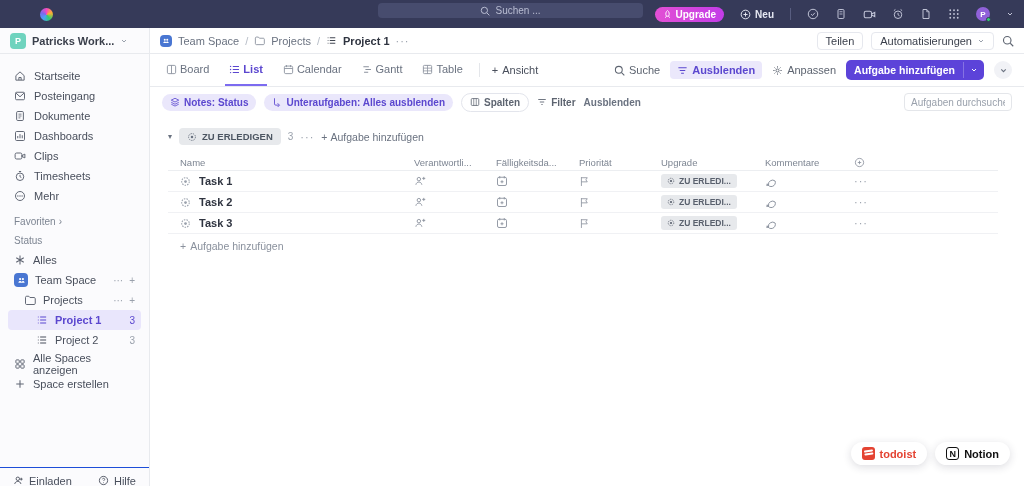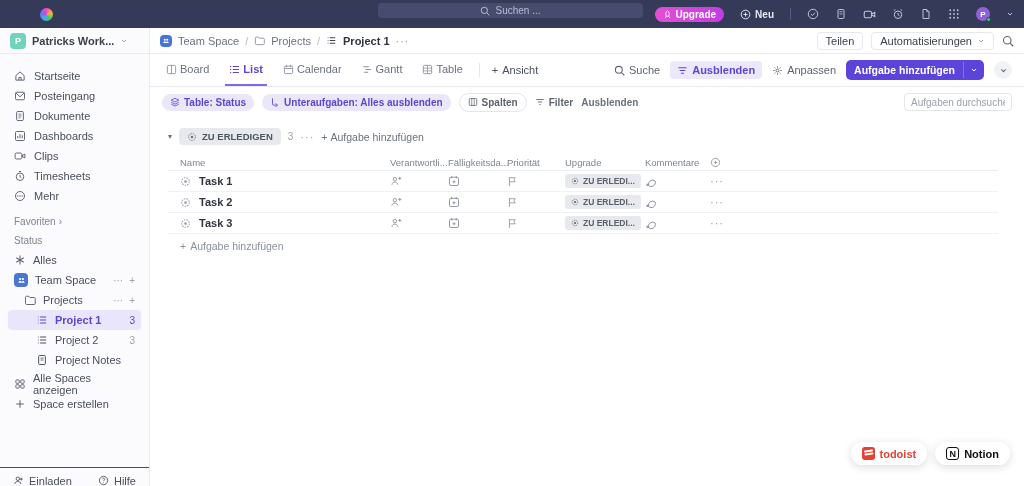--- a/index.html
+++ b/index.html
@@ -93,21 +93,21 @@
   .list-area { position:relative; flex:1; padding:14px 0 0 18px; }
   .group-header { display:flex; align-items:center; gap:7px; }
   .gh-caret { color:#6a7280; font-size:8px; cursor:pointer; }
   .status-pill { display:flex; align-items:flex-end; gap:5px; background:#e7e9ec; color:#4c5561; font-size:9.5px;
     font-weight:700; border-radius:4px; padding:3px 8px; cursor:pointer; }
   .gh-count { color:#9aa1ac; font-size:10px; }
   .gh-more { color:#9aa1ac; letter-spacing:1px; cursor:pointer; }
   .gh-add { display:flex; align-items:center; gap:3px; color:#6a7280; font-size:10.5px; cursor:pointer; }
 
   .ttable { margin-top:10px; width:830px; }
-  .trow { display:flex; align-items:center; height:21px; border-bottom:1px solid #f0f1f4; }
+  .trow { display:flex; align-items:center; height:21px; border-bottom:1px solid #f0f1f4;gap:24px; }
   .trow.thead { height:16px; border-bottom:1px solid #eceef1; color:#7d8592; font-size:9.5px; }
   .c-name { width:222px; display:flex; align-items:center; gap:8px; padding-left:12px; overflow:hidden; }
   .c-asgn { width:58px; } .c-date { width:59px; } .c-prio { width:58px; }
   .c-stat { width:80px; } .c-comm { width:65px; } .c-act { width:40px; }
   .cell-icon { color:#8a919d; cursor:pointer; display:flex; }
   .task-name { font-weight:600; color:#2f3440; cursor:pointer; }
   .row-status { display:inline-flex; align-items:center; gap:4px; background:#e7e9ec; color:#5a616e; font-size:8.5px;
     font-weight:700; border-radius:3px; padding:2px 6px; cursor:pointer; }
   .row-more { color:#9aa1ac; letter-spacing:1px; cursor:pointer; }
   .add-col { color:#8a919d; cursor:pointer; display:flex; }
@@ -350,29 +350,20 @@
             <svg width="12" height="12" viewBox="0 0 16 16">
               <path d="M5.5 4h8M5.5 8h8M5.5 12h8" stroke="currentColor" stroke-width="1.4"></path>
               <path d="M2.5 4h1M2.5 8h1M2.5 12h1" stroke="currentColor" stroke-width="1.4"></path>
             </svg>
           </span>
         <span>Project 2</span>
         <span class="right">
             <span>3</span>
           </span>
       </div>
-      <div class="tree-item indent2">
-        <span class="nicon">
-            <svg width="12" height="12" viewBox="0 0 16 16">
-              <rect x="3.5" y="2" width="9" height="12" rx="1.5" fill="none" stroke="currentColor" stroke-width="1.3"></rect>
-              <path d="M6 5.5h4M6 8h4" stroke="currentColor" stroke-width="1.1"></path>
-            </svg>
-          </span>
-        <span>Project Notes</span>
-      </div>
       <div class="tree-item" style="margin-top:4px">
         <span class="nicon">
             <svg width="12" height="12" viewBox="0 0 16 16">
               <g fill="none" stroke="#5f6572" stroke-width="1.3">
                 <rect x="2.5" y="2.5" width="4.5" height="4.5" rx="1"></rect>
                 <rect x="9" y="2.5" width="4.5" height="4.5" rx="1"></rect>
                 <rect x="2.5" y="9" width="4.5" height="4.5" rx="1"></rect>
                 <rect x="9" y="9" width="4.5" height="4.5" rx="1"></rect>
               </g>
             </svg>
@@ -541,21 +532,21 @@
         </div>
       </div>
     </div>
 
     <div class="toolbar-row">
       <div class="pill purple">
         <svg width="10" height="10" viewBox="0 0 16 16">
             <path d="M8 2l6 3-6 3-6-3z" fill="none" stroke="currentColor" stroke-width="1.3"></path>
             <path d="M2 8.5l6 3 6-3M2 11.5l6 3 6-3" fill="none" stroke="currentColor" stroke-width="1.3"></path>
           </svg>
-        <span>Table: Status</span>
+        <span>Notes: Status</span>
       </div>
       <div class="pill purple">
         <svg width="10" height="10" viewBox="0 0 16 16">
             <path d="M4 2v9a2 2 0 002 2h5" fill="none" stroke="currentColor" stroke-width="1.4"></path>
             <path d="M9 10l3 3-3 3" fill="none" stroke="currentColor" stroke-width="1.4"></path>
           </svg>
         <span>Unteraufgaben: Alles ausblenden</span>
       </div>
       <div class="pill outline">
         <svg width="10" height="10" viewBox="0 0 16 16">

